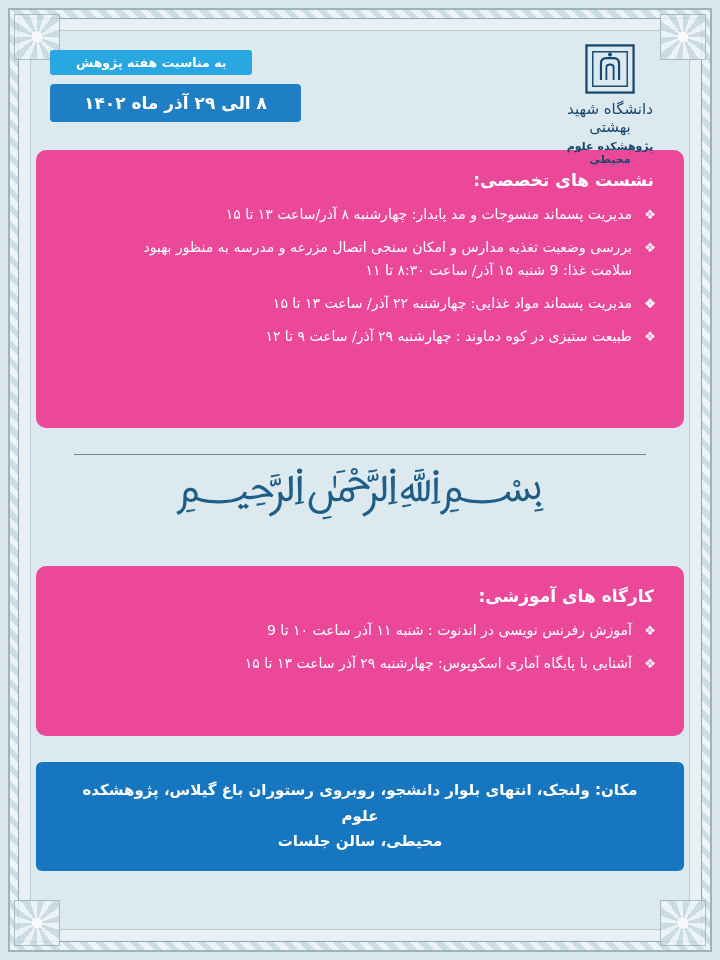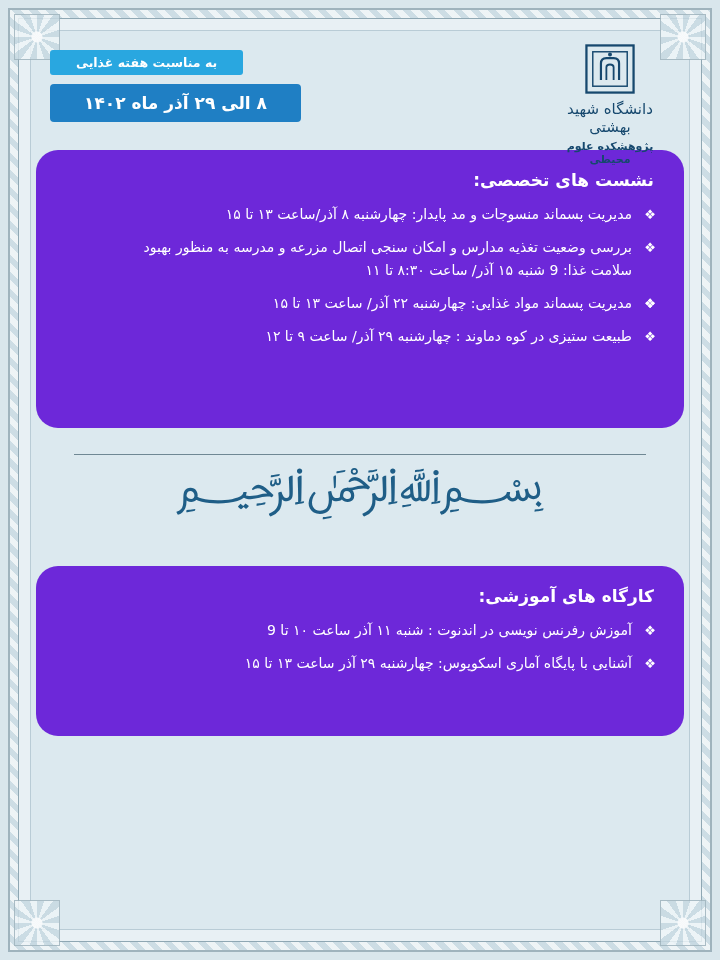--- a/index.html
+++ b/index.html
@@ -126,23 +126,23 @@
   }
   .logo-text-bottom {
     font-size: 11px;
     color: #16486e;
     margin-top: 4px;
     font-weight: bold;
   }
 
   
   .card {
-    background: #6d28d9;
-    color: #ffffff;
-    border-radius: 22px;
+    background: #ec4899;
+    color: #ffffff;
+    border-radius: 10px;
     padding: 18px 26px 22px 18px;
     box-sizing: border-box;
   }
   .card-title {
     text-align: right;
     font-size: 17px;
     font-weight: bold;
     margin: 2px 4px 14px 4px;
   }
   ul.items {
@@ -229,21 +229,21 @@
   <div class="frame-mid"></div>
   <div class="frame-inner"></div>
   <div class="corner tl"></div>
   <div class="corner tr"></div>
   <div class="corner bl"></div>
   <div class="corner br"></div>
 
   <div class="content">
 
     <div class="header">
-      <div class="occasion-badge">به مناسبت هفته غذایی</div>
+      <div class="occasion-badge">به مناسبت هفته پژوهش</div>
       <div class="date-badge">۸ الی ۲۹ آذر ماه ۱۴۰۲</div>
 
       <div class="logo">
         <svg class="logo-mark" viewBox="0 0 64 64">
           <rect x="6" y="6" width="52" height="52" fill="none" stroke="#16486e" stroke-width="2.5"></rect>
           <rect x="13" y="13" width="38" height="38" fill="none" stroke="#16486e" stroke-width="1.6"></rect>
           <path d="M22 44 L22 26 Q22 20 28 20 L36 20 Q42 20 42 26 L42 44" fill="none" stroke="#16486e" stroke-width="2.4"></path>
           <path d="M28 44 L28 30 Q28 27 32 27 Q36 27 36 30 L36 44" fill="none" stroke="#16486e" stroke-width="2"></path>
           <circle cx="32" cy="16" r="2.2" fill="#16486e"></circle>
         </svg>
@@ -292,15 +292,19 @@
           <span class="bullet">❖</span>
           <span>آموزش رفرنس نویسی در اندنوت : شنبه ۱۱ آذر ساعت ۱۰ تا 9</span>
         </li>
         <li>
           <span class="bullet">❖</span>
           <span>آشنایی با پایگاه آماری اسکوپوس:  چهارشنبه ۲۹ آذر ساعت ۱۳ تا ۱۵</span>
         </li>
       </ul>
     </div>
 
+    <div class="footer">
+      <div>مکان: ولنجک، انتهای بلوار دانشجو، روبروی رستوران باغ گیلاس، پژوهشکده علوم</div>
+      <div>محیطی، سالن جلسات</div>
+    </div>
 
   </div>
 </div>
 
 </body></html>

